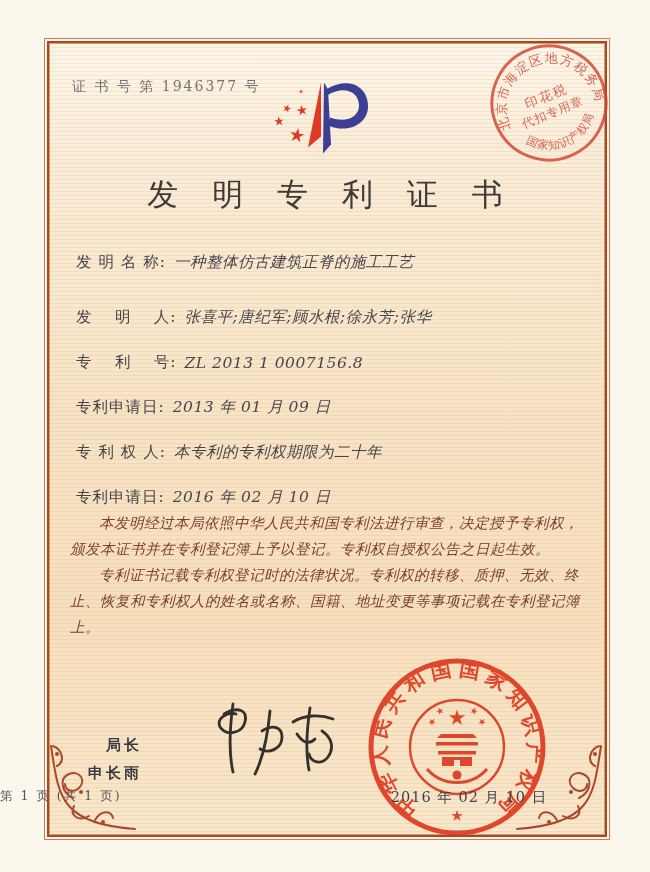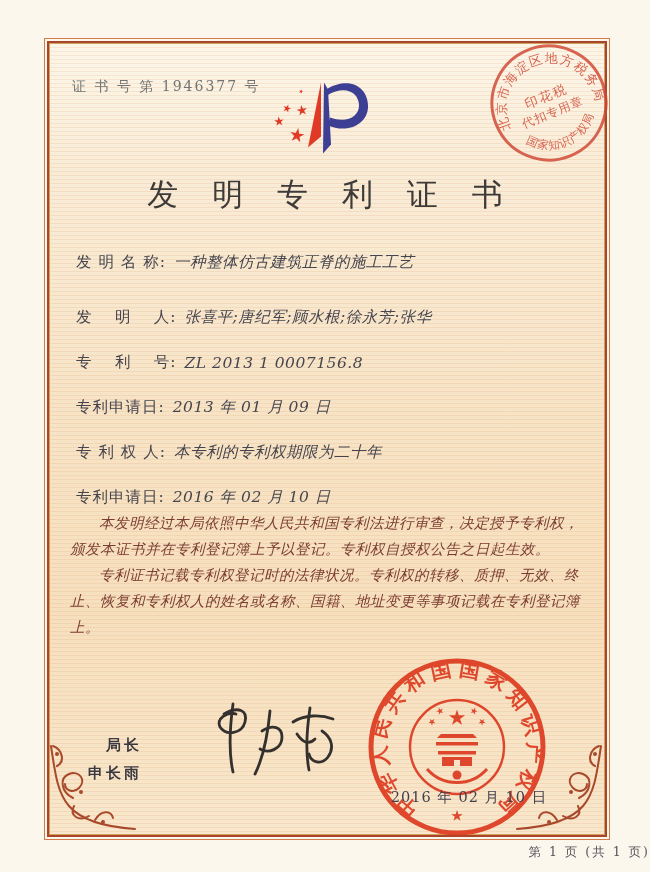--- a/index.html
+++ b/index.html
@@ -58,21 +58,21 @@
     font-size:15px;font-weight:600;color:#3b3a40;letter-spacing:3px;text-align:right;
   }
   .signer div{margin-bottom:9px;}
   .signature{position:absolute;left:196px;top:698px;width:160px;height:92px;}
   .main-seal{position:absolute;left:366px;top:656px;width:182px;height:182px;opacity:.92;}
   .seal-date{
     position:absolute;left:384px;top:788px;width:170px;text-align:center;
     font-size:14.5px;color:#403f4c;letter-spacing:1px;z-index:5;
   }
   .footer{
-    position:absolute;left:0;top:844px;width:100%;text-align:right;
+    position:absolute;left:0;top:788px;width:100%;text-align:left;
     font-size:12.5px;color:#56545e;letter-spacing:2px;
   }
   .flourish{position:absolute;width:92px;height:94px;top:740px;z-index:1;}
   .flourish.left{left:47px;}
   .flourish.right{left:513px;transform:scaleX(-1);}
 </style>
 </head>
 <body>
 
 <div class="page">

